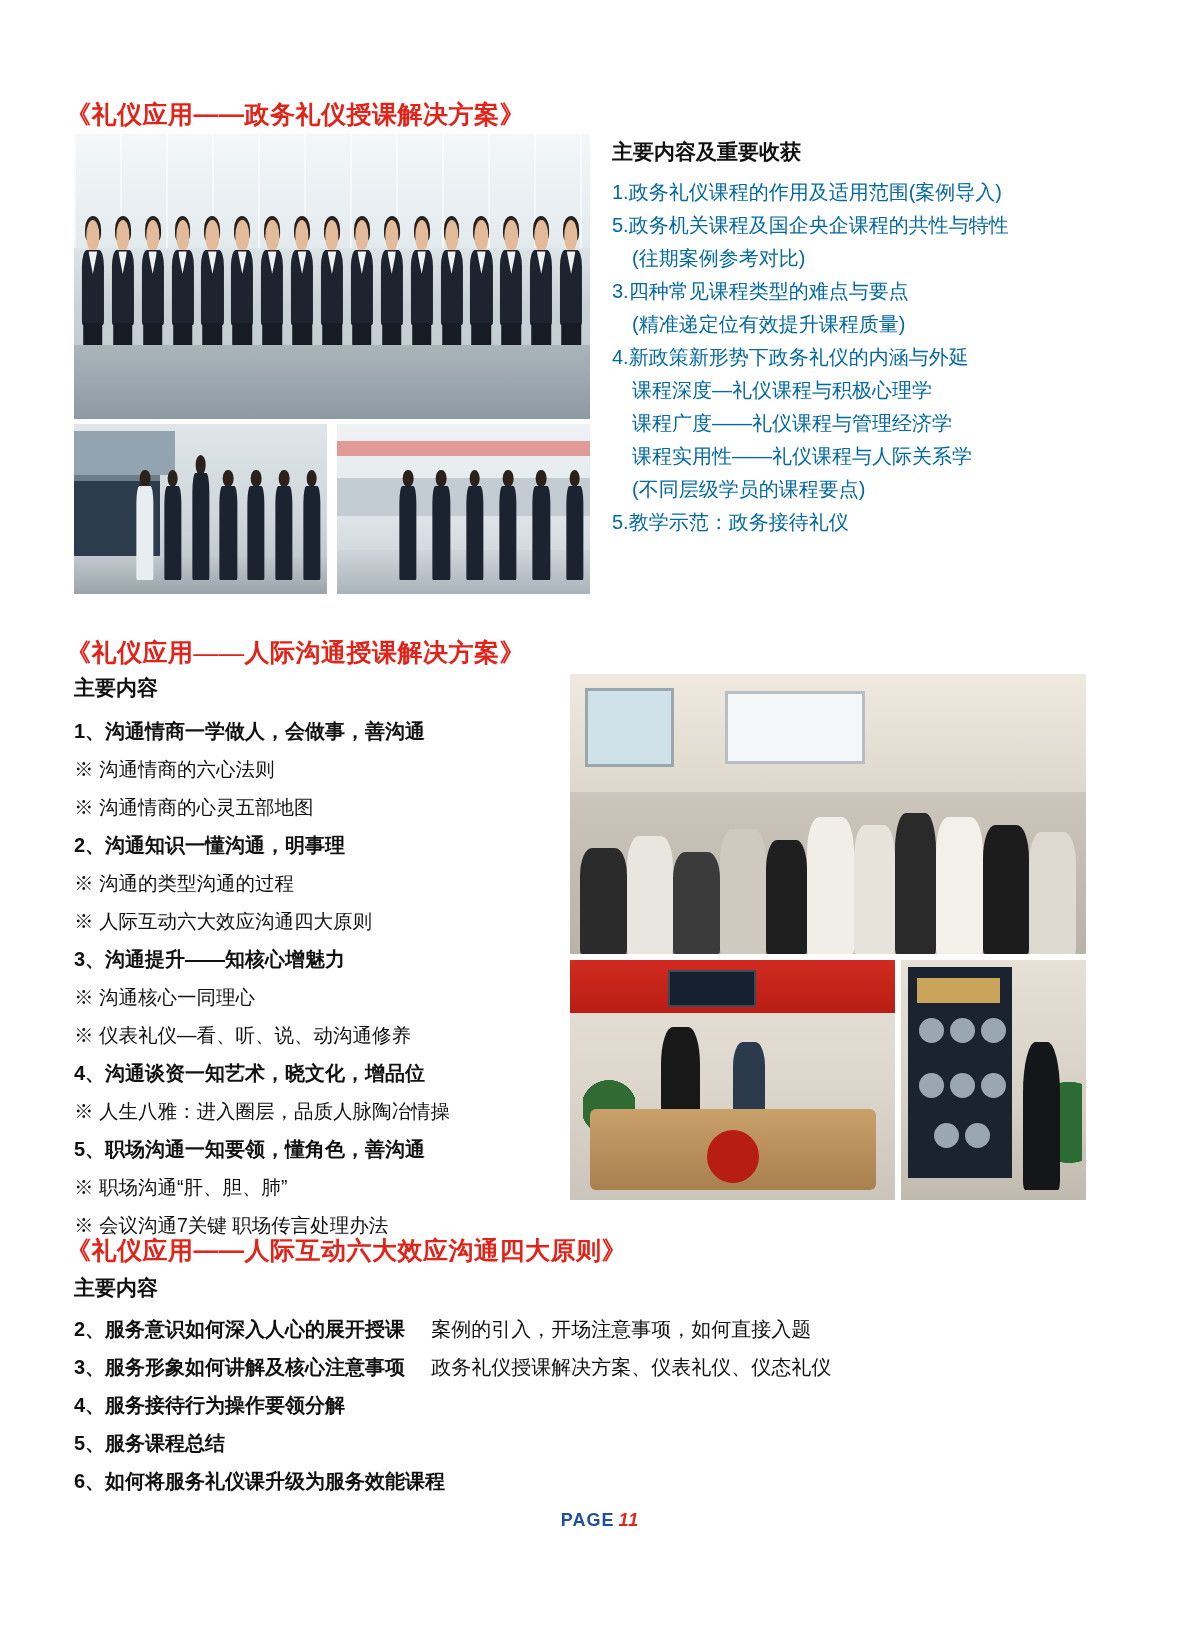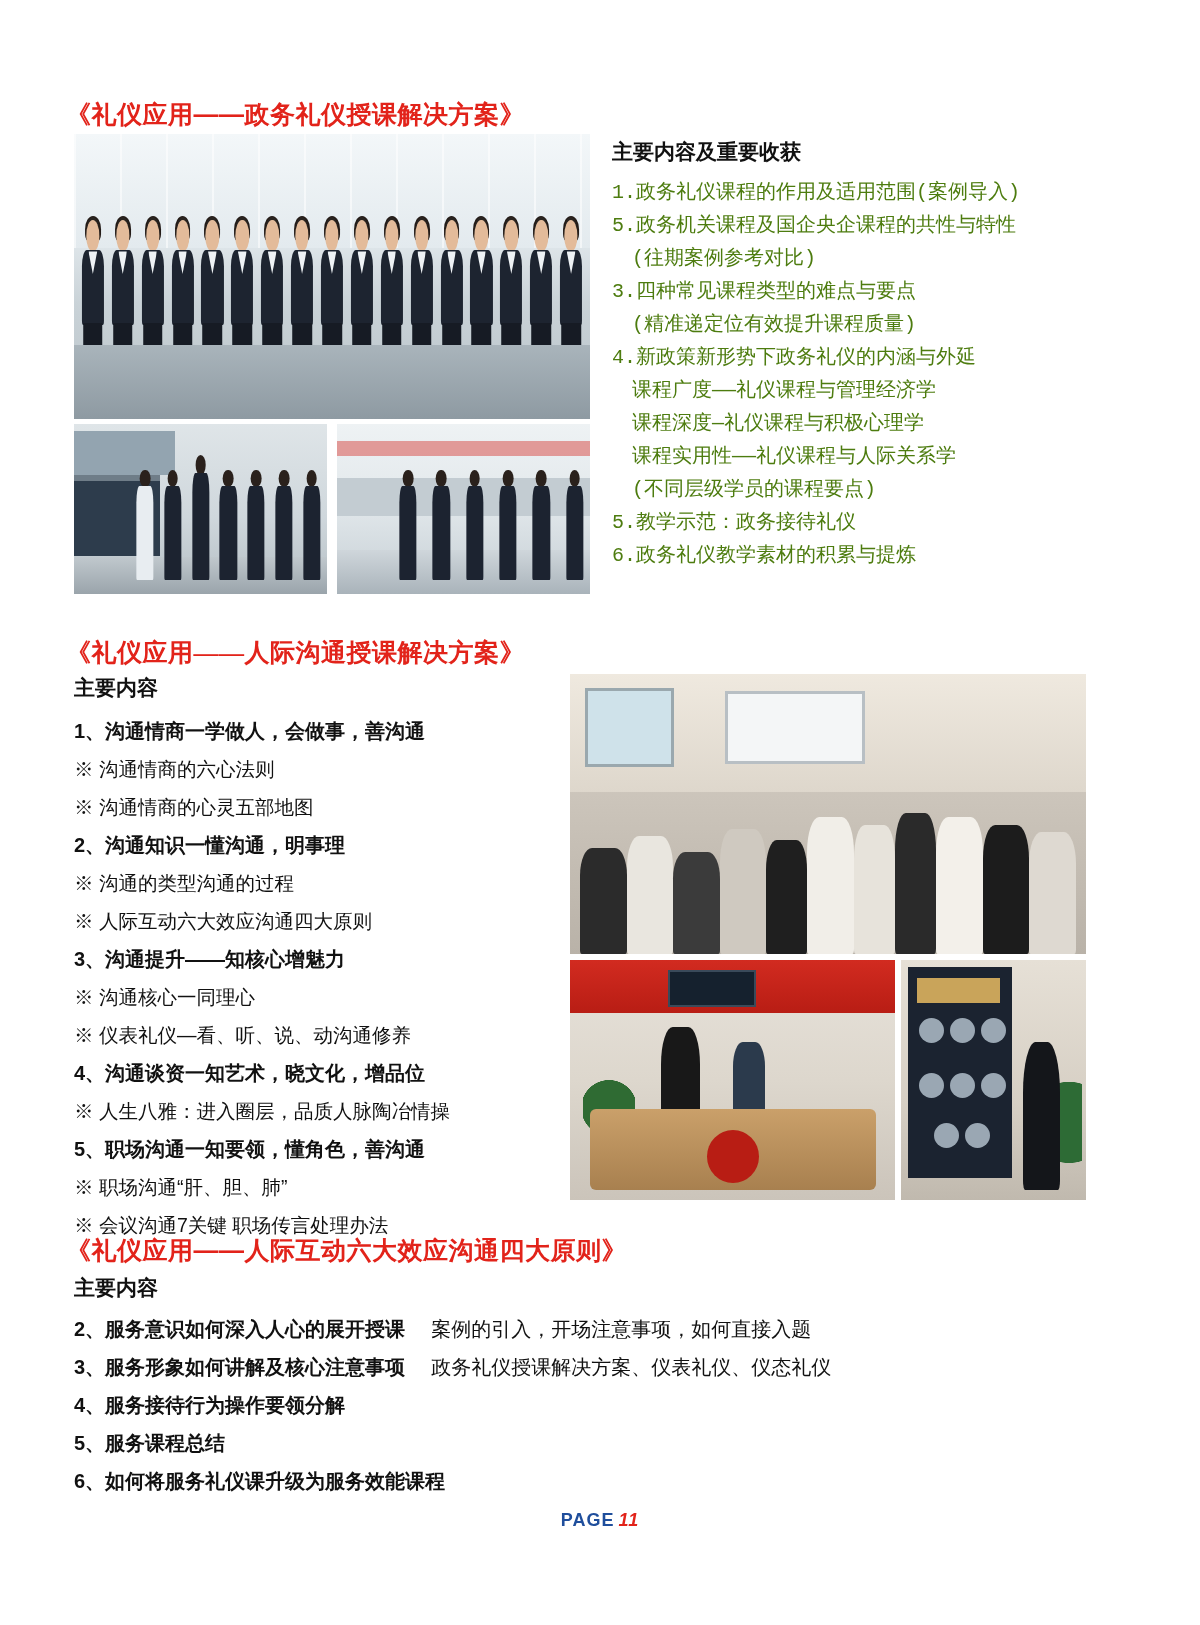--- a/index.html
+++ b/index.html
@@ -54,22 +54,21 @@
   }
   .s1-right h3 {
     margin: 0 0 10px 0;
     font-size: 21px;
     font-weight: bold;
     color: #111;
   }
   .s1-list {
     font-size: 20px;
     line-height: 33px;
-    color: #4d7c0f;
-    font-family: Liberation Mono, monospace;
+    color: #0369a1;
   }
   .s1-list div { white-space: nowrap; }
   .s1-list .indent { padding-left: 20px; }
 
   
   #sec2-title { left: 66px; top: 620px; font-family: Liberation Serif, serif; }
 
   .s2-left {
     position: absolute;
     left: 74px;
@@ -582,26 +581,25 @@
 
   <div class="s1-right">
     <h3>主要内容及重要收获</h3>
     <div class="s1-list">
       <div>1.政务礼仪课程的作用及适用范围(案例导入)</div>
       <div>5.政务机关课程及国企央企课程的共性与特性</div>
       <div class="indent">(往期案例参考对比)</div>
       <div>3.四种常见课程类型的难点与要点</div>
       <div class="indent">(精准递定位有效提升课程质量)</div>
       <div>4.新政策新形势下政务礼仪的内涵与外延</div>
+      <div class="indent">课程深度—礼仪课程与积极心理学</div>
       <div class="indent">课程广度——礼仪课程与管理经济学</div>
-      <div class="indent">课程深度—礼仪课程与积极心理学</div>
       <div class="indent">课程实用性——礼仪课程与人际关系学</div>
       <div class="indent">(不同层级学员的课程要点)</div>
       <div>5.教学示范：政务接待礼仪</div>
-      <div>6.政务礼仪教学素材的积累与提炼</div>
     </div>
   </div>
 
   <div class="section-title" id="sec2-title">《礼仪应用——人际沟通授课解决方案》</div>
 
   <div class="s2-left">
     <h3>主要内容</h3>
     <div class="item bold">1、沟通情商一学做人，会做事，善沟通</div>
     <div class="item">※ 沟通情商的六心法则</div>
     <div class="item">※ 沟通情商的心灵五部地图</div>

